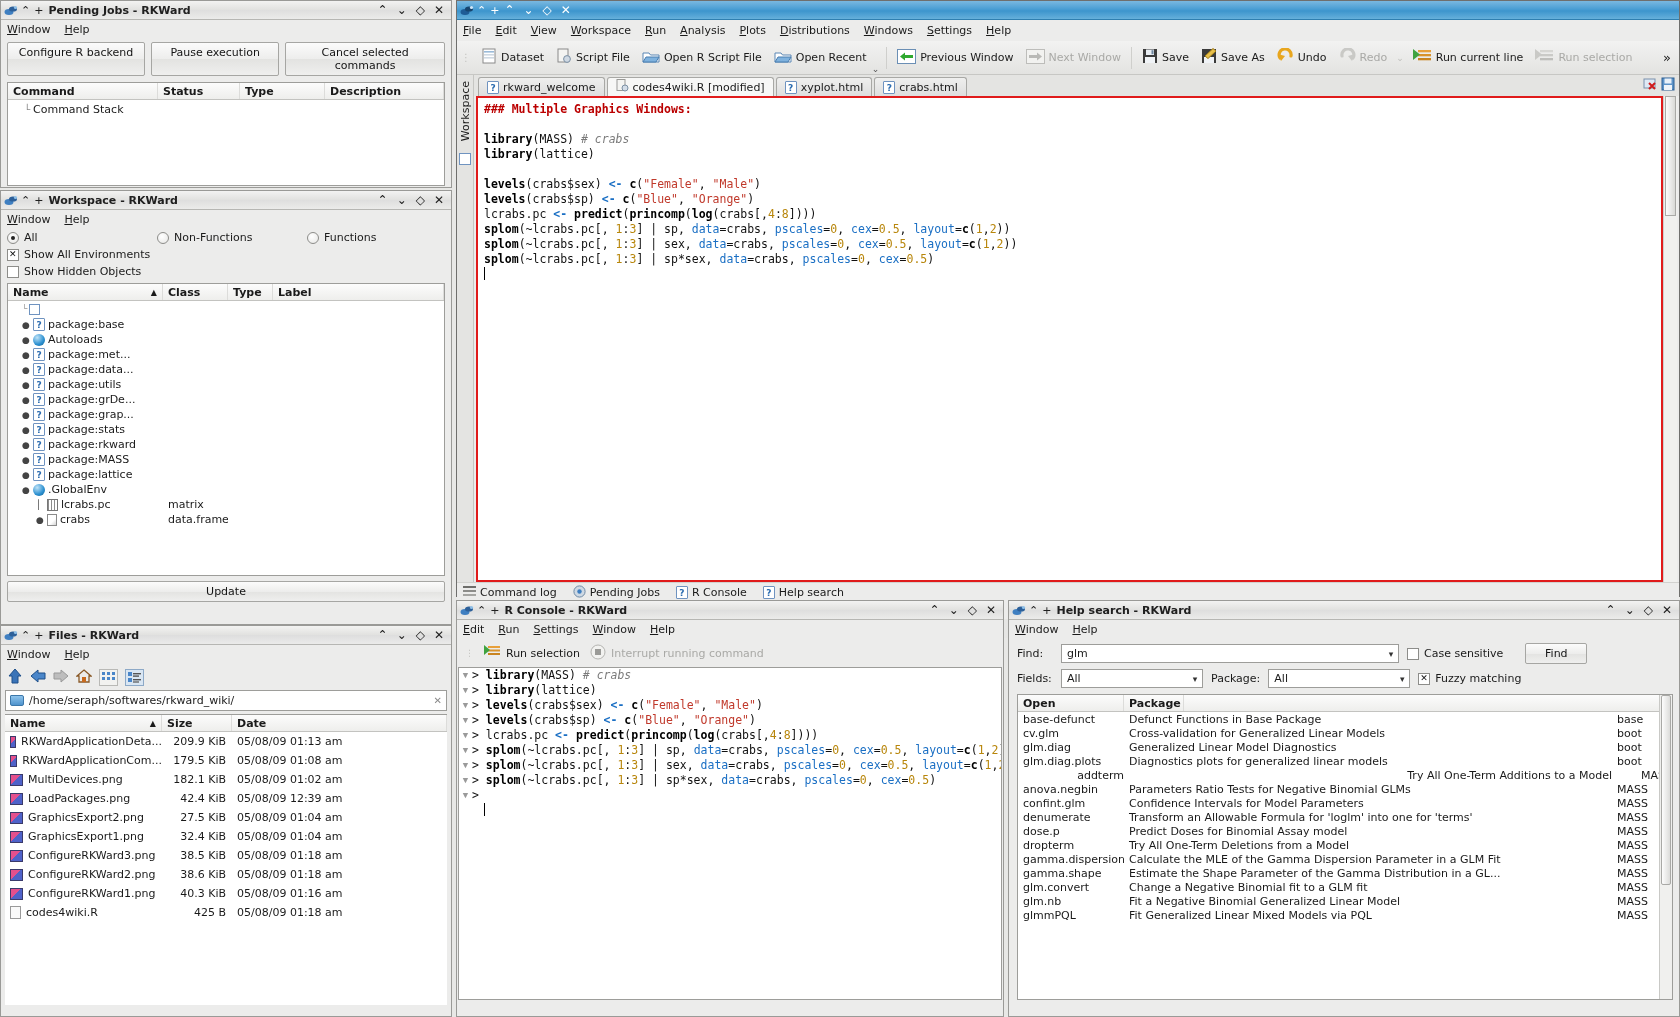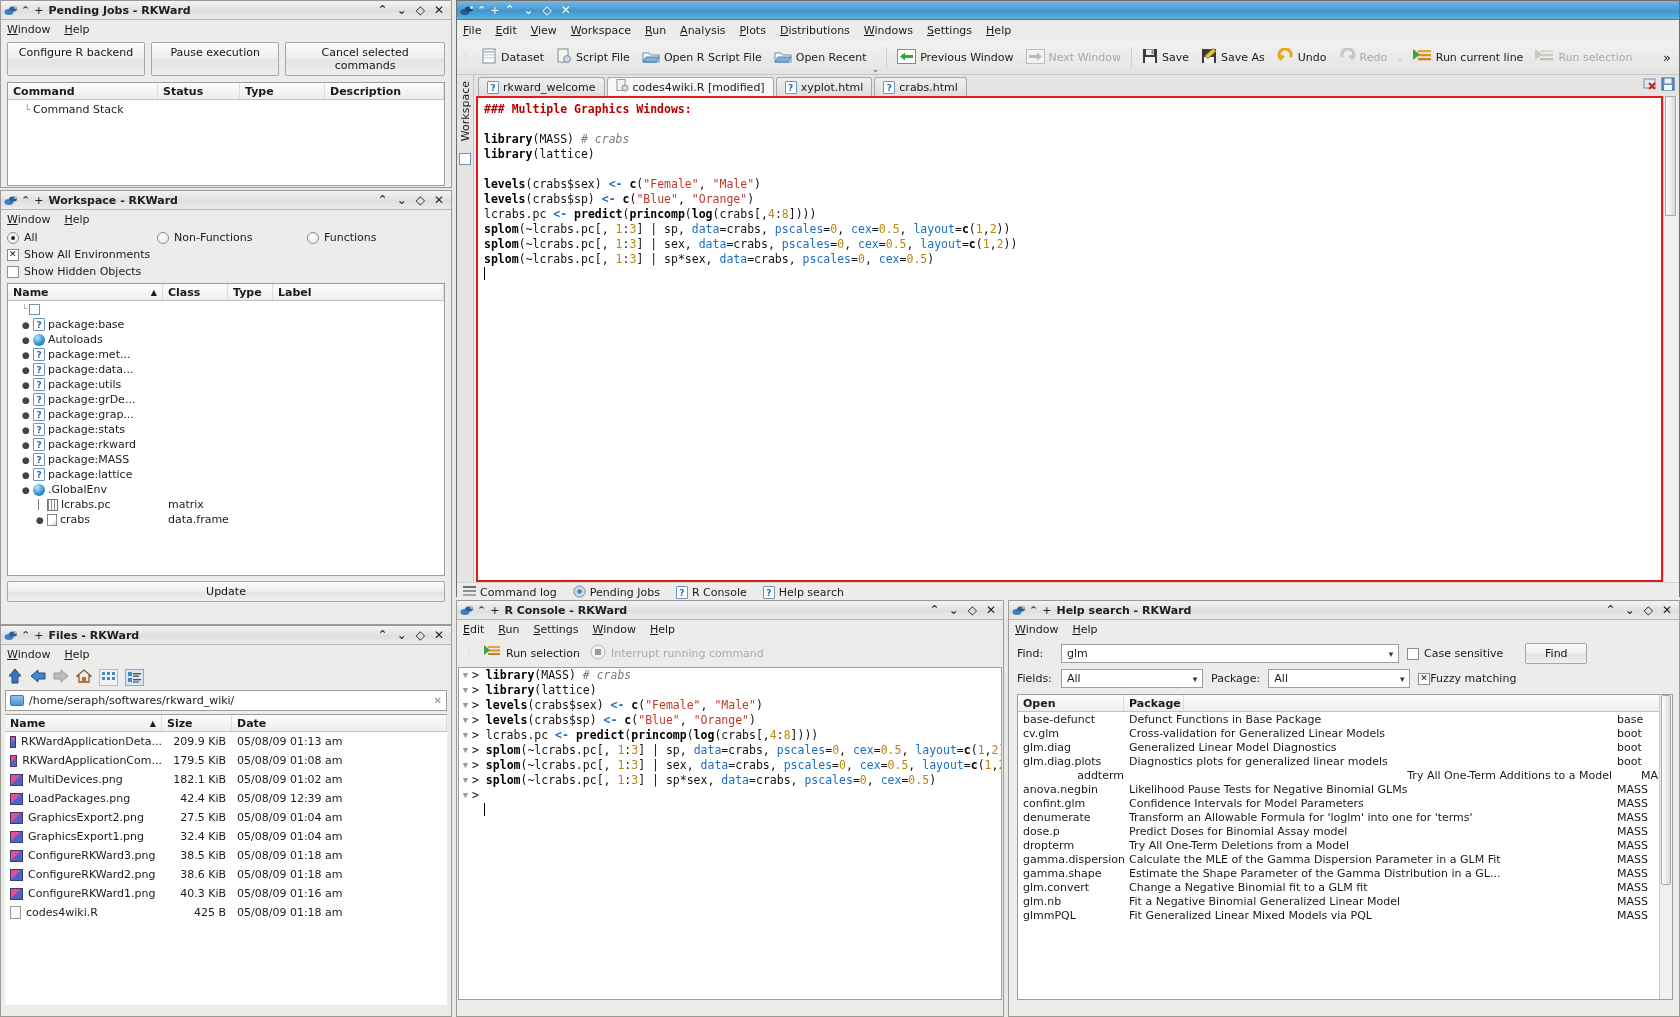--- a/index.html
+++ b/index.html
@@ -938,21 +938,21 @@
       <span style="width:36px">Fields:</span>
       <div class="combo" style="width:142px">
         <span>All</span>
         <span class="arr">▾</span>
       </div>
       <span>Package:</span>
       <div class="combo" style="width:142px">
         <span>All</span>
         <span class="arr">▾</span>
       </div>
-      <div style="display:flex;align-items:center;">
+      <div style="display:flex;align-items:center;gap:5px;">
         <span class="chk on"></span>
         <span>Fuzzy matching</span>
       </div>
     </div>
 
     <div class="lv" style="margin:6px 6px 0 8px; height:306px;">
       <div class="lv-head">
         <div style="width:106px">Open</div>
         <div style="width:60px">Package</div>
       </div>
@@ -977,21 +977,21 @@
             <div style="flex: 1 1 0%;">Diagnostics plots for generalized linear models</div>
             <div style="width: 60px;">boot</div>
           </div>
           <div class="lv-row" style="height: 14px; text-align: right;">
             <div style="width: 106px;">addterm</div>
             <div style="flex: 1 1 0%;">Try All One-Term Additions to a Model</div>
             <div style="width: 60px;">MASS</div>
           </div>
           <div class="lv-row" style="height: 14px;">
             <div style="width: 106px;">anova.negbin</div>
-            <div style="flex: 1 1 0%;">Likelihood Pause Tests for Negative Binomial GLMs</div>
+            <div style="flex: 1 1 0%;">Parameters Ratio Tests for Negative Binomial GLMs</div>
             <div style="width: 60px;">MASS</div>
           </div>
           <div class="lv-row" style="height: 14px;">
             <div style="width: 106px;">confint.glm</div>
             <div style="flex: 1 1 0%;">Confidence Intervals for Model Parameters</div>
             <div style="width: 60px;">MASS</div>
           </div>
           <div class="lv-row" style="height: 14px;">
             <div style="width: 106px;">denumerate</div>
             <div style="flex: 1 1 0%;">Transform an Allowable Formula for 'loglm' into one for 'terms'</div>

